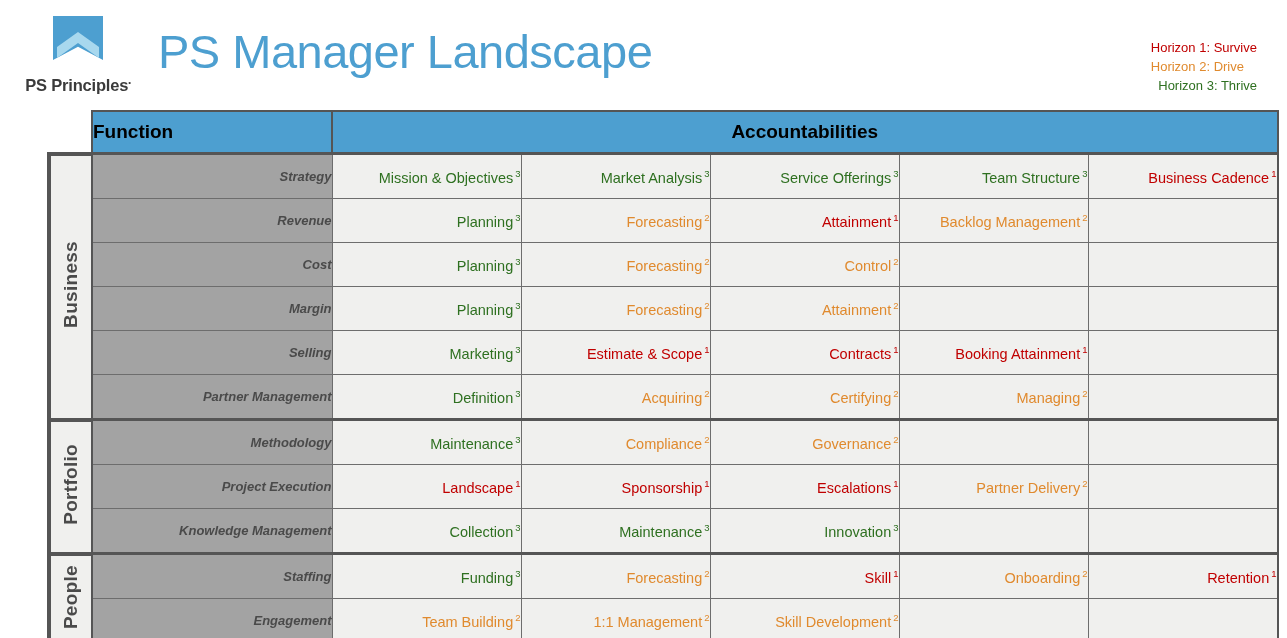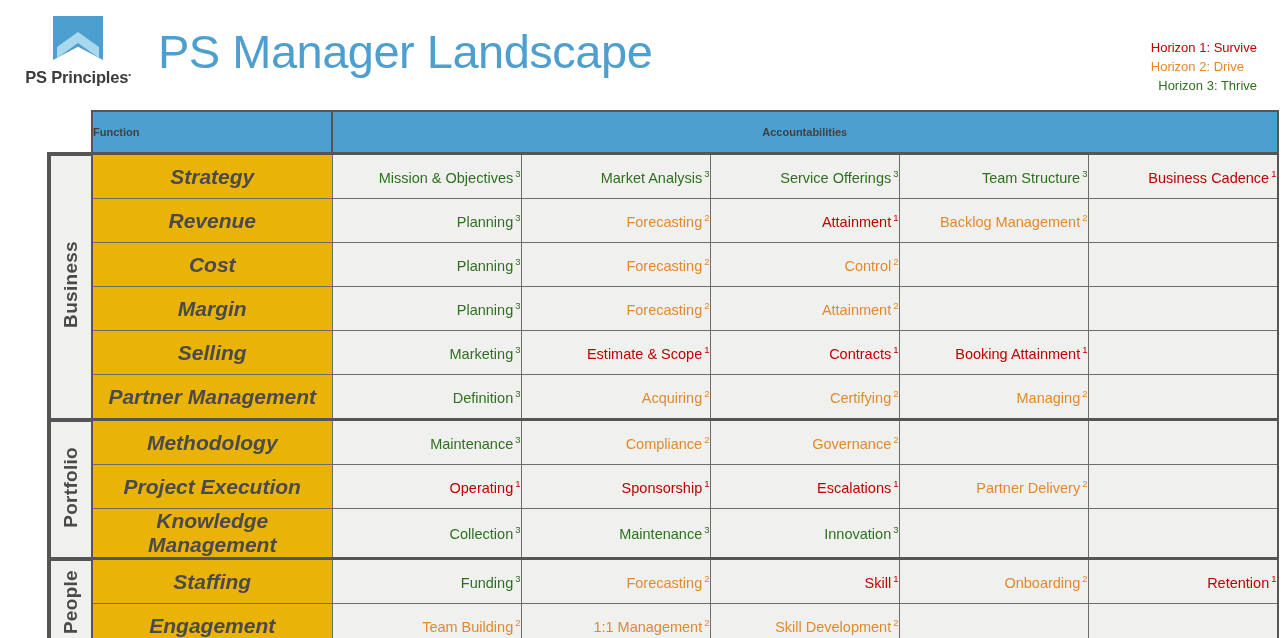--- a/index.html
+++ b/index.html
@@ -44,21 +44,21 @@
     clip-path: polygon(0 0, 100% 0, 100% 100%, 50% 70%, 0 100%);
   }
   .logo-chevron {
     position: absolute;
     left: 4px; top: 16px;
     width: 42px; height: 26px;
     background: #a8d8ee;
     clip-path: polygon(50% 0, 100% 58%, 100% 100%, 50% 42%, 0 100%, 0 58%);
   }
   #logo-text {
-    margin-top: 8px;
+    margin-top: 16px;
     font-size: 16.5px;
     font-weight: bold;
     color: #3b3b3b;
     letter-spacing: -0.2px;
     white-space: nowrap;
   }
   #logo-tm {
     font-size: 8px;
     vertical-align: super;
     font-weight: normal;
@@ -97,22 +97,22 @@
     table-layout: fixed;
   }
   table.grid td, table.grid th {
     padding: 0;
     margin: 0;
   }
 
   
   .hdr-cell {
     background: #4d9fd0;
-    color: #404040;
-    font-size: 11px;
+    color: #000000;
+    font-size: 19px;
     font-weight: bold;
     height: 40px;
     border: 2px solid #555555;
   }
   .hdr-function {
     text-align: left;
     padding-left: 14px;
     width: 238px;
     border-right: 2px solid #555555;
   }
@@ -144,26 +144,26 @@
     font-weight: bold;
     color: #4a4a4a;
     letter-spacing: 0.3px;
     white-space: nowrap;
   }
 
   
   .fn-cell {
     width: 238px;
     height: 43px;
-    background: #eab308;
-    font-size: 21px;
+    background: #a3a3a3;
+    font-size: 13px;
     font-weight: bold;
     font-style: italic;
     color: #4a4a4a;
-    text-align: center;
+    text-align: right;
     padding-left: 14px;
     border: 1px solid #6d6d6d;
     border-left: 2px solid #555555;
   }
 
   
   .acc-cell {
     width: 188px;
     height: 43px;
     background: #f0f0ee;
@@ -276,21 +276,21 @@
           <td class="group-label" rowspan="3"><span>Portfolio</span></td>
           <td class="fn-cell">Methodology</td>
           <td class="acc-cell"><span class="h3">Maintenance</span><span class="sup h3">3</span></td>
           <td class="acc-cell"><span class="h2">Compliance</span><span class="sup h2">2</span></td>
           <td class="acc-cell"><span class="h2">Governance</span><span class="sup h2">2</span></td>
           <td class="acc-cell"></td>
           <td class="acc-cell last-col"></td>
         </tr>
         <tr>
           <td class="fn-cell">Project Execution</td>
-          <td class="acc-cell"><span class="h1">Operating</span><span class="sup h1">1</span></td>
+          <td class="acc-cell"><span class="h1">Landscape</span><span class="sup h1">1</span></td>
           <td class="acc-cell"><span class="h1">Sponsorship</span><span class="sup h1">1</span></td>
           <td class="acc-cell"><span class="h1">Escalations</span><span class="sup h1">1</span></td>
           <td class="acc-cell"><span class="h2">Partner Delivery</span><span class="sup h2">2</span></td>
           <td class="acc-cell last-col"></td>
         </tr>
         <tr class="group-end">
           <td class="fn-cell">Knowledge Management</td>
           <td class="acc-cell"><span class="h3">Collection</span><span class="sup h3">3</span></td>
           <td class="acc-cell"><span class="h3">Maintenance</span><span class="sup h3">3</span></td>
           <td class="acc-cell"><span class="h3">Innovation</span><span class="sup h3">3</span></td>

